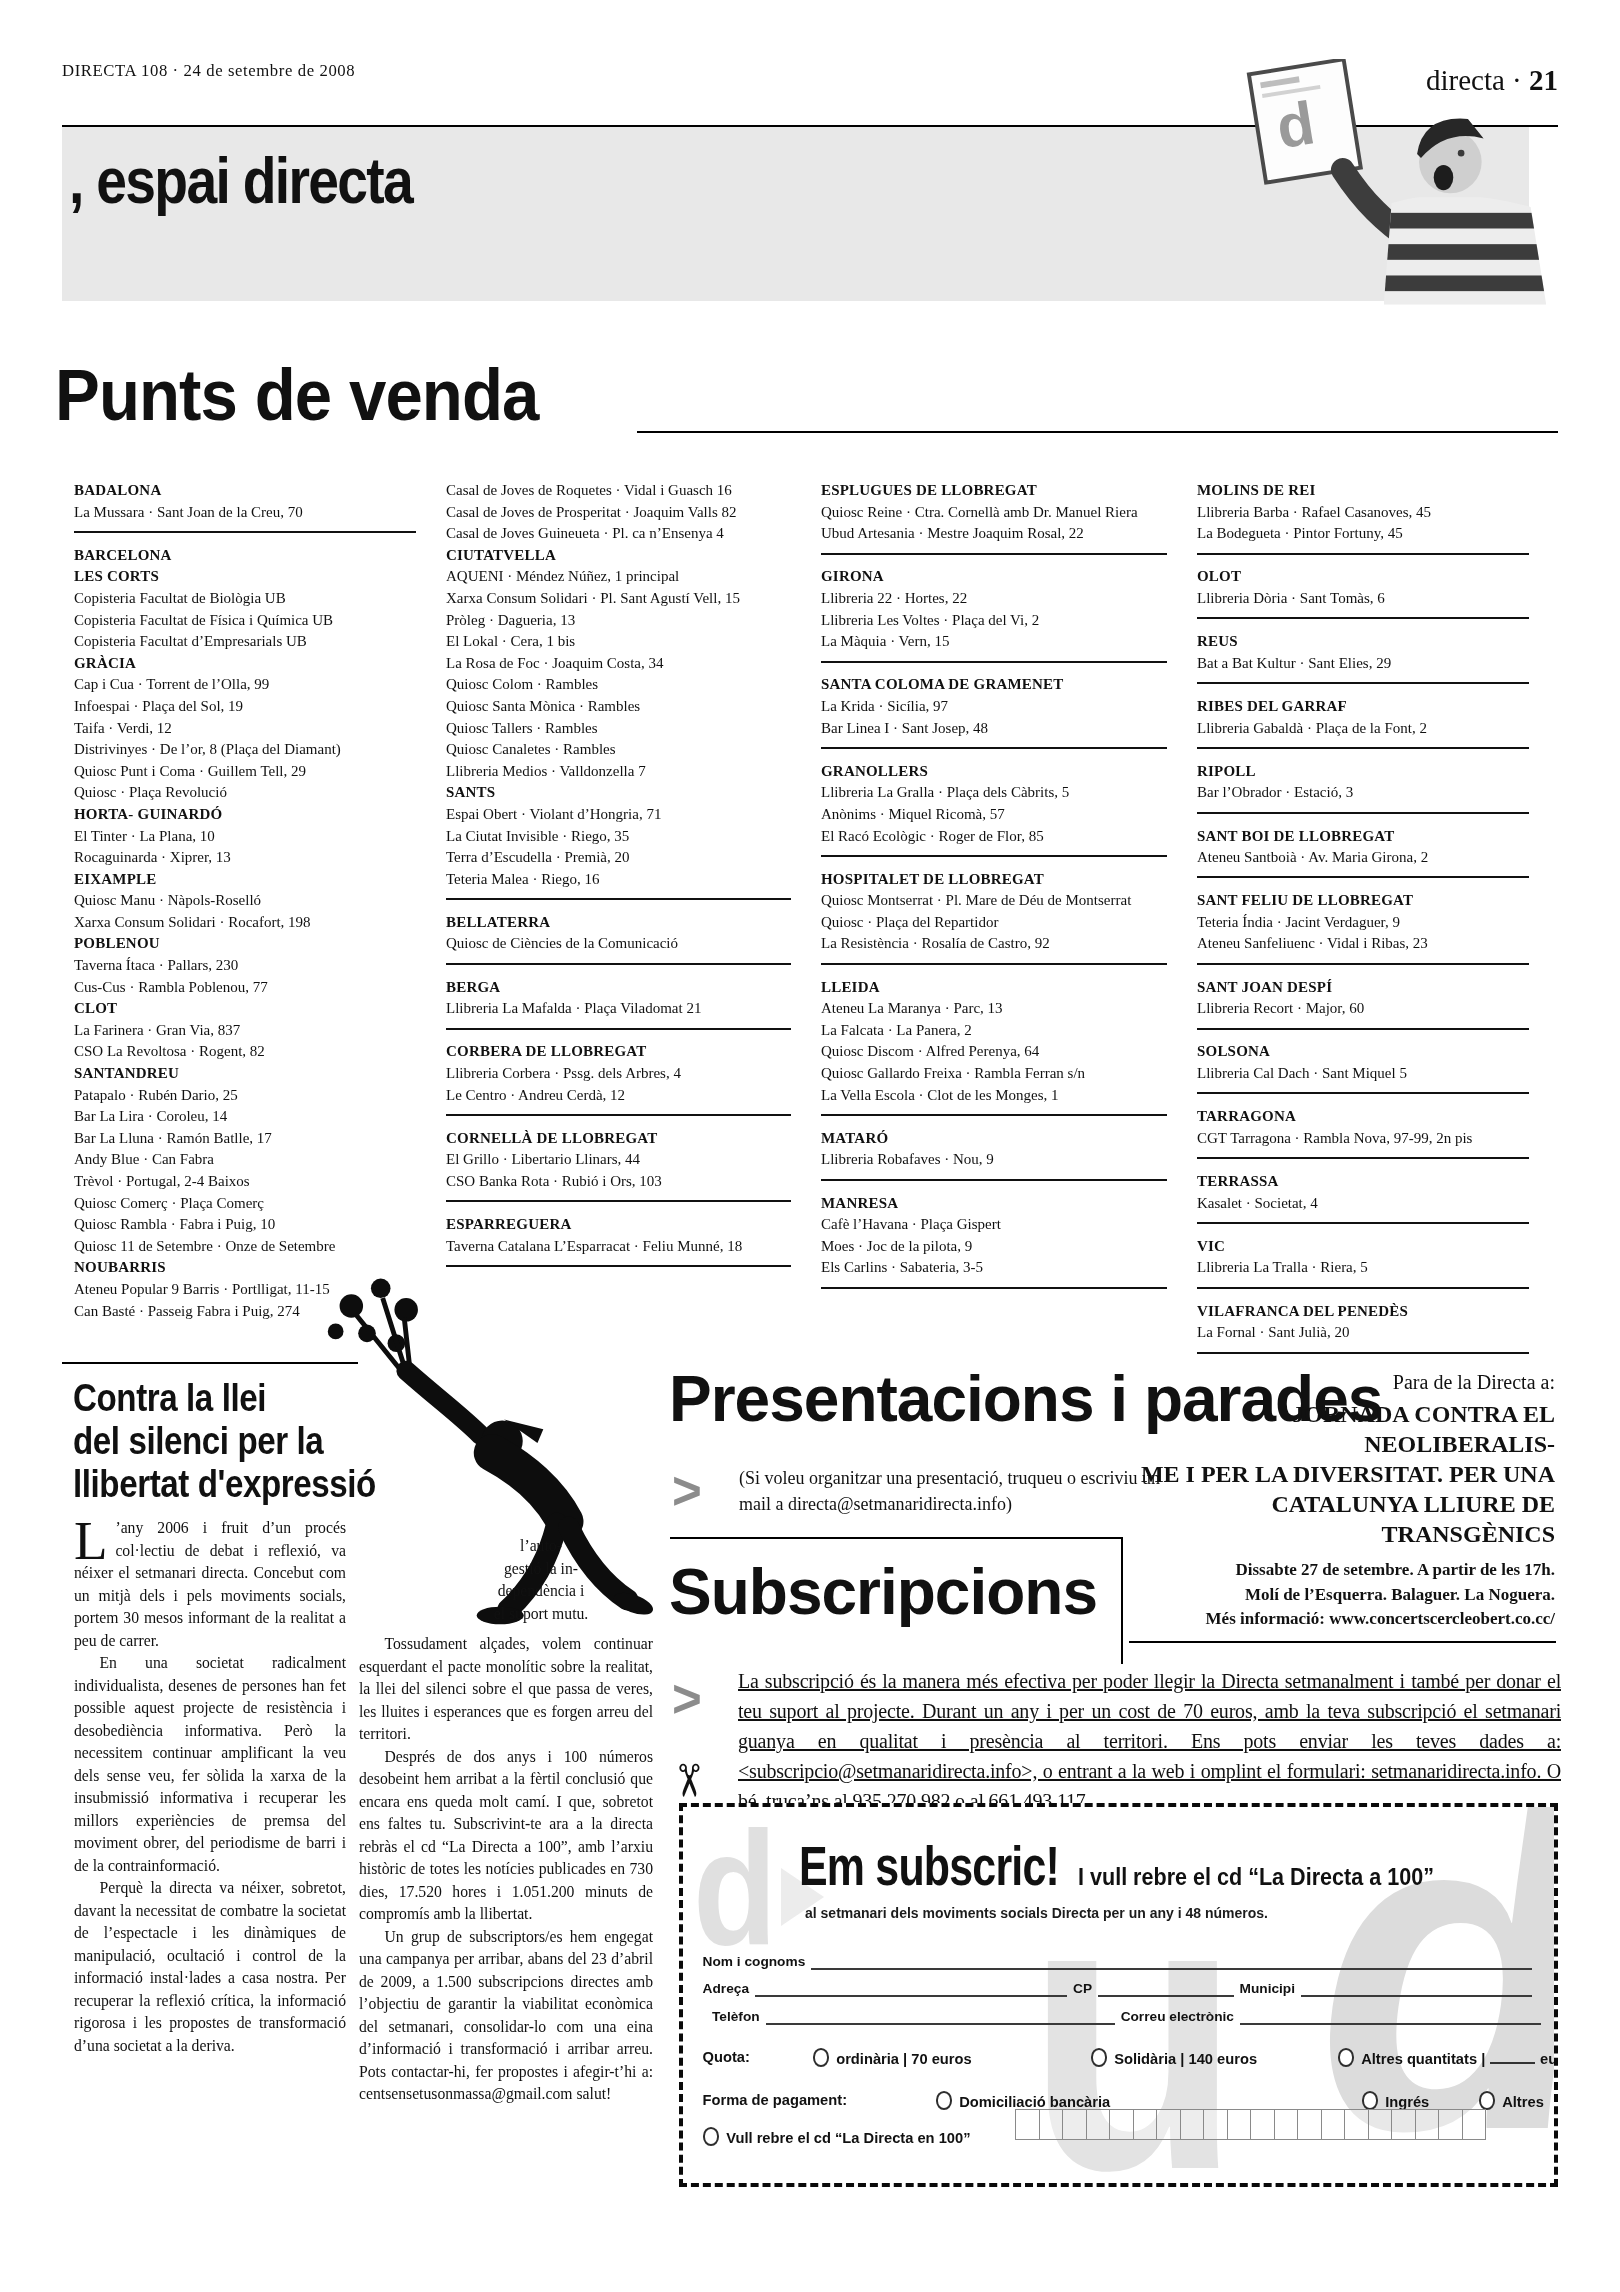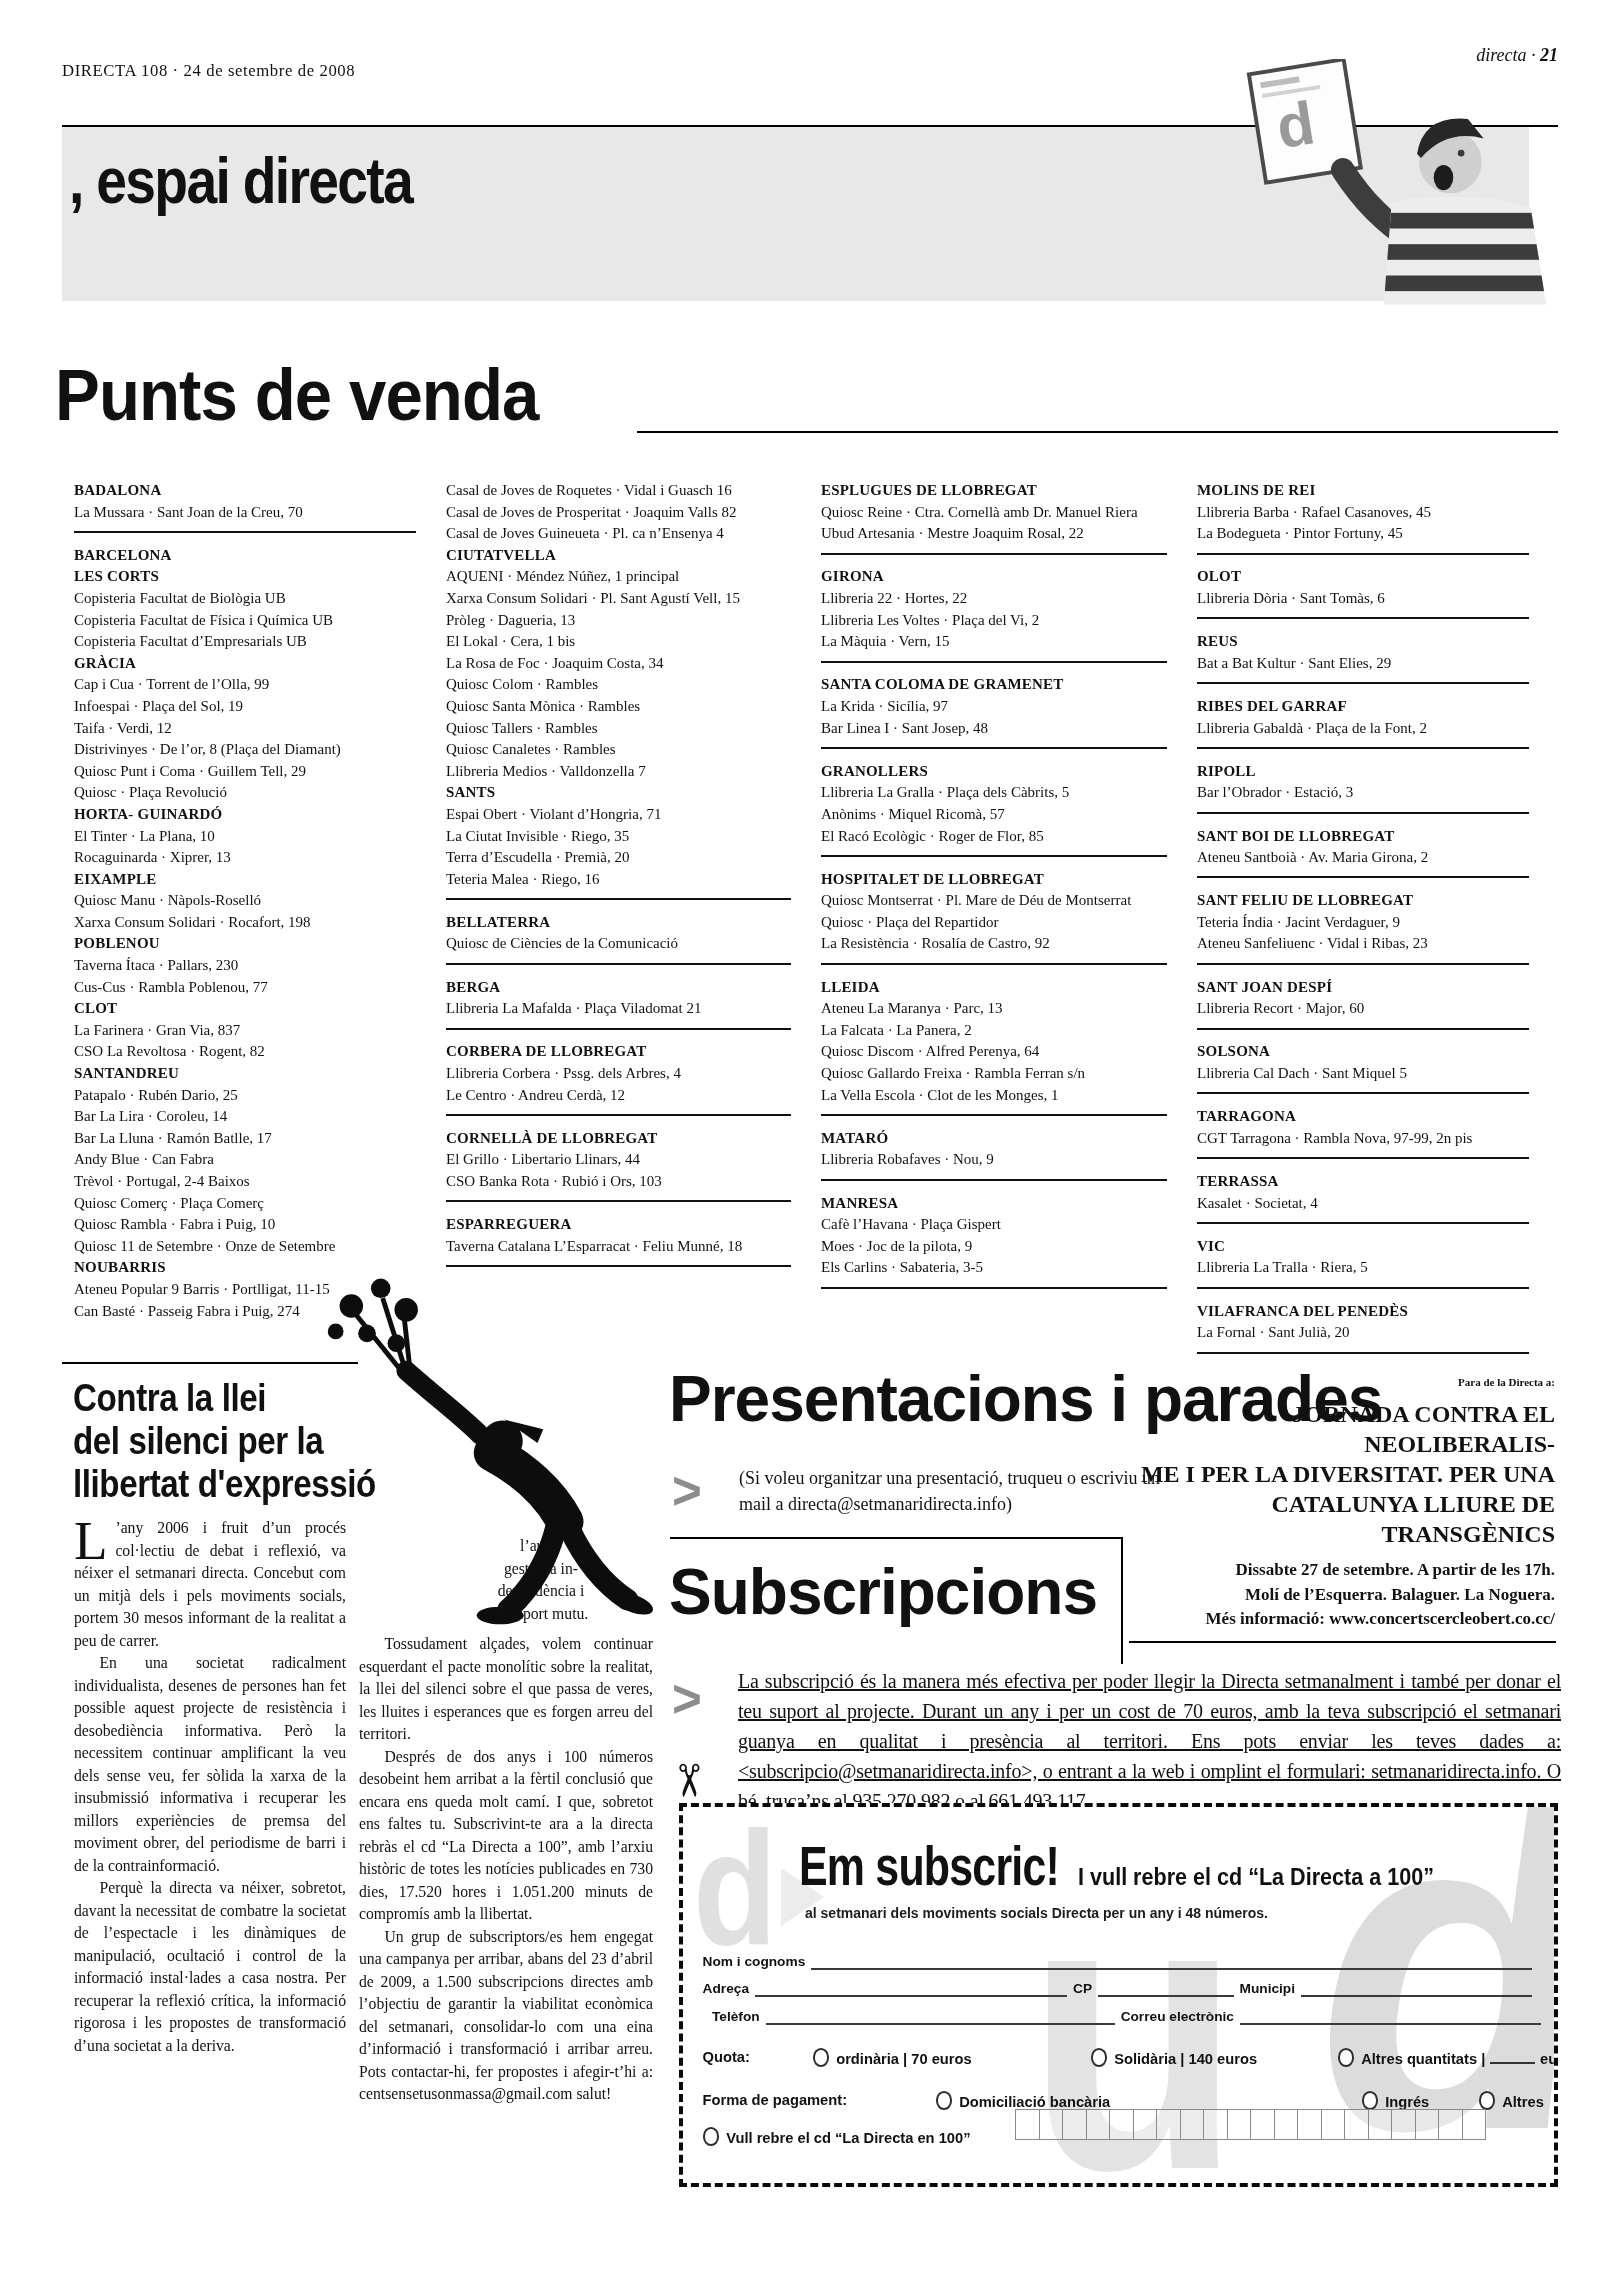--- a/index.html
+++ b/index.html
@@ -3,21 +3,21 @@
 <meta charset="utf-8">
 <style>
   html,body{margin:0;padding:0;background:#f2f2f2;}
   #page{position:relative;width:1620px;height:2293px;background:#ffffff;margin:0 auto;
         font-family:"Liberation Serif",serif;color:#111;overflow:hidden;}
   .abs{position:absolute;}
   .cond{font-family:"Liberation Sans",sans-serif;font-weight:bold;}
 
   
   .hdr-left{left:62px;top:61px;font-size:16.7px;letter-spacing:0.6px;}
-  .hdr-right{right:62px;top:45px;font-size:18px;font-style:italic;}
+  .hdr-right{right:62px;top:64px;font-size:29px;}
   .hdr-right b{font-weight:bold;}
   .hdr-rule{left:62px;right:62px;top:125px;border-top:2px solid #000;}
 
   
   .band{left:62px;top:127px;width:1467px;height:174px;background:#e8e8e8;}
   .espai{left:69px;top:143px;font-size:65px;letter-spacing:-2px;transform:scaleX(.85);transform-origin:0 0;}
   .newsboy{left:1237px;top:59px;width:321px;height:247px;}
 
   
   .punts-title{left:55px;top:353px;font-size:73px;letter-spacing:-1px;transform:scaleX(.92);transform-origin:0 0;}
@@ -43,21 +43,21 @@
 
   
   .pres-title{left:669px;top:1362px;font-size:64px;letter-spacing:-1px;}
   .gray-arrow{font-family:"Liberation Sans",sans-serif;font-weight:bold;font-size:51px;color:#8c8c8c;
               transform:scaleY(1.05);transform-origin:0 0;line-height:1;}
   .pres-arrow{left:672px;top:1464px;}
   .pres-note{left:739px;top:1466px;width:429px;font-size:18px;line-height:25.5px;}
   .sub-sep{left:670px;top:1537px;width:451px;height:125px;border-top:2px solid #000;border-right:2px solid #000;}
   .subs-title{left:669px;top:1555px;font-size:64px;letter-spacing:-1px;}
   .jornada{left:1132px;top:1372px;width:423px;text-align:right;}
-  .jornada-lead{font-weight:bold;font-size:11px;line-height:21.6px;}
+  .jornada-lead{font-weight:normal;font-size:20px;line-height:21.6px;}
   .jornada-title{font-weight:bold;font-size:24px;line-height:30px;margin-top:5.9px;white-space:pre-line;}
   .jornada-details{font-weight:bold;font-size:17px;line-height:24.5px;margin-top:8.8px;white-space:pre-line;}
   .jornada-rule{left:1129px;top:1641px;width:427px;border-top:2px solid #000;}
   .subs-arrow{left:672px;top:1672px;}
   .subs-body{left:738px;top:1666px;width:823px;font-size:20px;line-height:30px;
              text-align:justify;letter-spacing:-0.2px;text-decoration:underline;}
 
   
   .scissors{left:670px;top:1754px;font-size:45px;transform:rotate(90deg);transform-origin:center;}
   .coupon{left:679px;top:1803px;width:879px;height:384px;border:4.9px dashed #0a0a0a;

